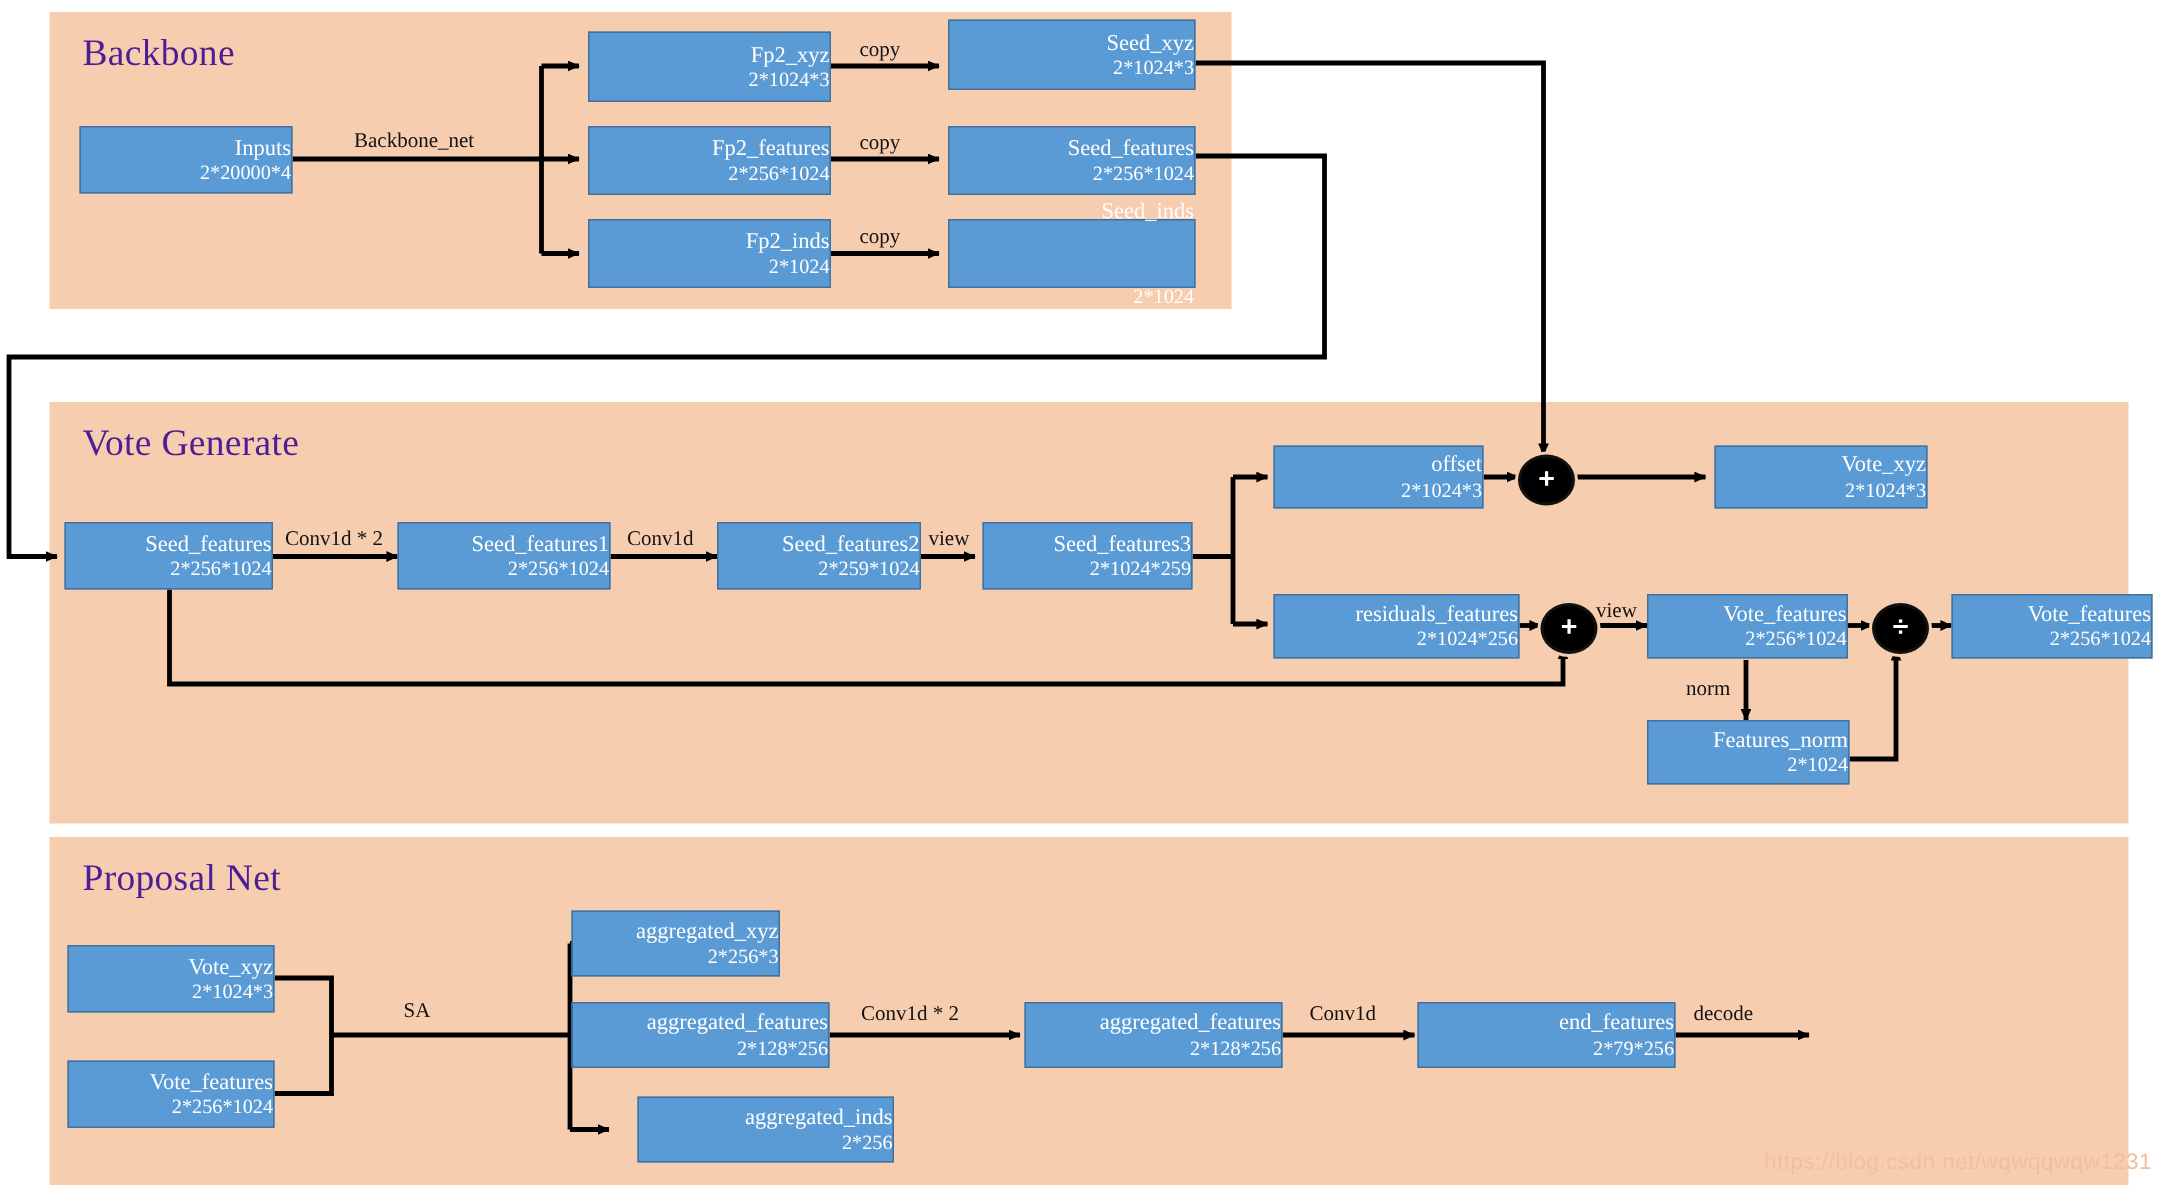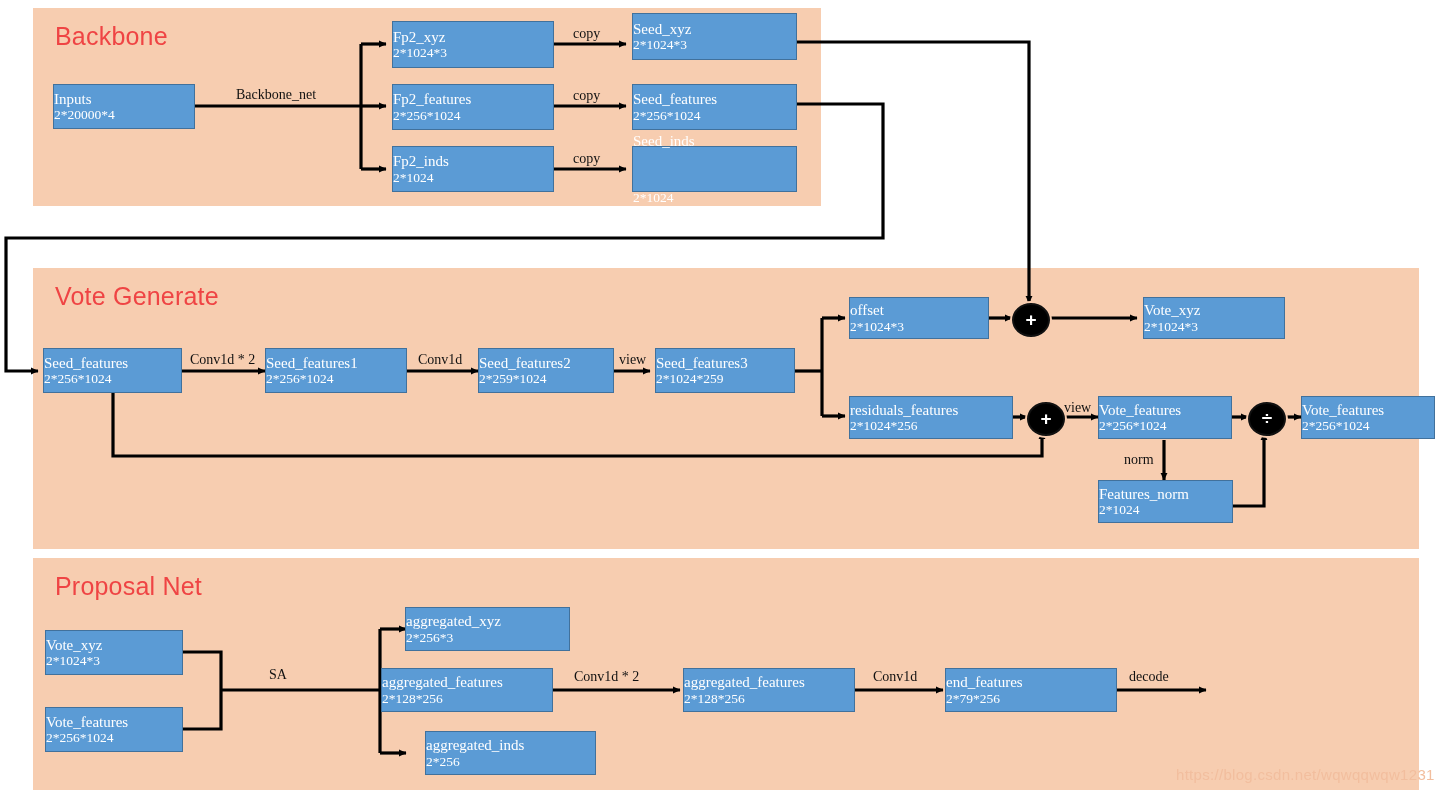--- a/index.html
+++ b/index.html
@@ -1,24 +1,24 @@
 <!DOCTYPE html>
 <html><head>
 <meta charset="utf-8">
 <style>
   html,body{margin:0;padding:0;background:#ffffff;}
   body{width:1446px;height:795px;position:relative;overflow:hidden;
        font-family:"Liberation Serif","DejaVu Serif",serif;}
   #stage{position:absolute;left:0;top:0;width:1446px;height:795px;}
   .panel{position:absolute;background:#F7CDB0;}
-  .panel-title{position:absolute;font-size:25px;color:#ef4444;letter-spacing:.2px;
-               font-family:Liberation Sans, sans-serif;}
+  .panel-title{position:absolute;font-size:25px;color:#4c1d95;letter-spacing:.2px;
+               font-family:Liberation Serif, serif;}
   .node{position:absolute;background:#5B9BD5;border:1px solid #41719C;
         box-sizing:border-box;color:#ffffff;display:flex;flex-direction:column;
-        align-items:flex-start;justify-content:center;line-height:1.12;
+        align-items:flex-end;justify-content:center;line-height:1.12;
         font-family:"Liberation Serif","DejaVu Serif",serif;}
   .node .n1{font-size:15px;white-space:nowrap;}
   .node .n2{font-size:13.5px;white-space:nowrap;}
   .node.single .n1{font-size:15px;}
   .edge-label{position:absolute;font-size:14px;color:#111;white-space:nowrap;
               font-family:"Liberation Serif","DejaVu Serif",serif;}
   .op{position:absolute;border-radius:50%;background:#000;border:2px solid #111;
       color:#fff;display:flex;align-items:center;justify-content:center;
       font-size:19px;font-weight:bold;font-family:"Liberation Sans",sans-serif;
       box-shadow:0 0 0 2px #F7CDB0;}
@@ -186,21 +186,21 @@
   <div class="op" style="left:1248px;top:402px;width:34px;height:30px;">÷</div>
 
   <div class="node" style="left:45px;top:630px;width:138px;height:45px;">
     <span class="n1">Vote_xyz</span>
     <span class="n2">2*1024*3</span>
   </div>
   <div class="node" style="left:45px;top:707px;width:138px;height:45px;">
     <span class="n1">Vote_features</span>
     <span class="n2">2*256*1024</span>
   </div>
-  <div class="node" style="left:381px;top:607px;width:165px;height:44px;margin-left:24px;">
+  <div class="node" style="left:381px;top:607px;width:139px;height:44px;">
     <span class="n1">aggregated_xyz</span>
     <span class="n2">2*256*3</span>
   </div>
   <div class="node" style="left:381px;top:668px;width:172px;height:44px;">
     <span class="n1">aggregated_features</span>
     <span class="n2">2*128*256</span>
   </div>
   <div class="node" style="left:381px;top:731px;width:171px;height:44px;margin-left:44px;">
     <span class="n1">aggregated_inds</span>
     <span class="n2">2*256</span>

